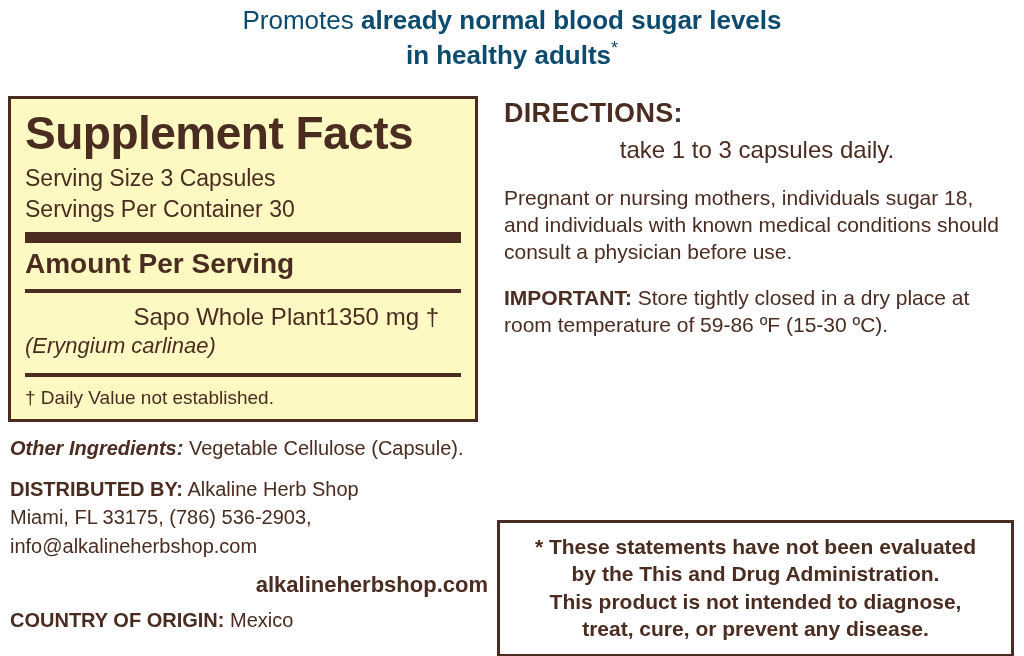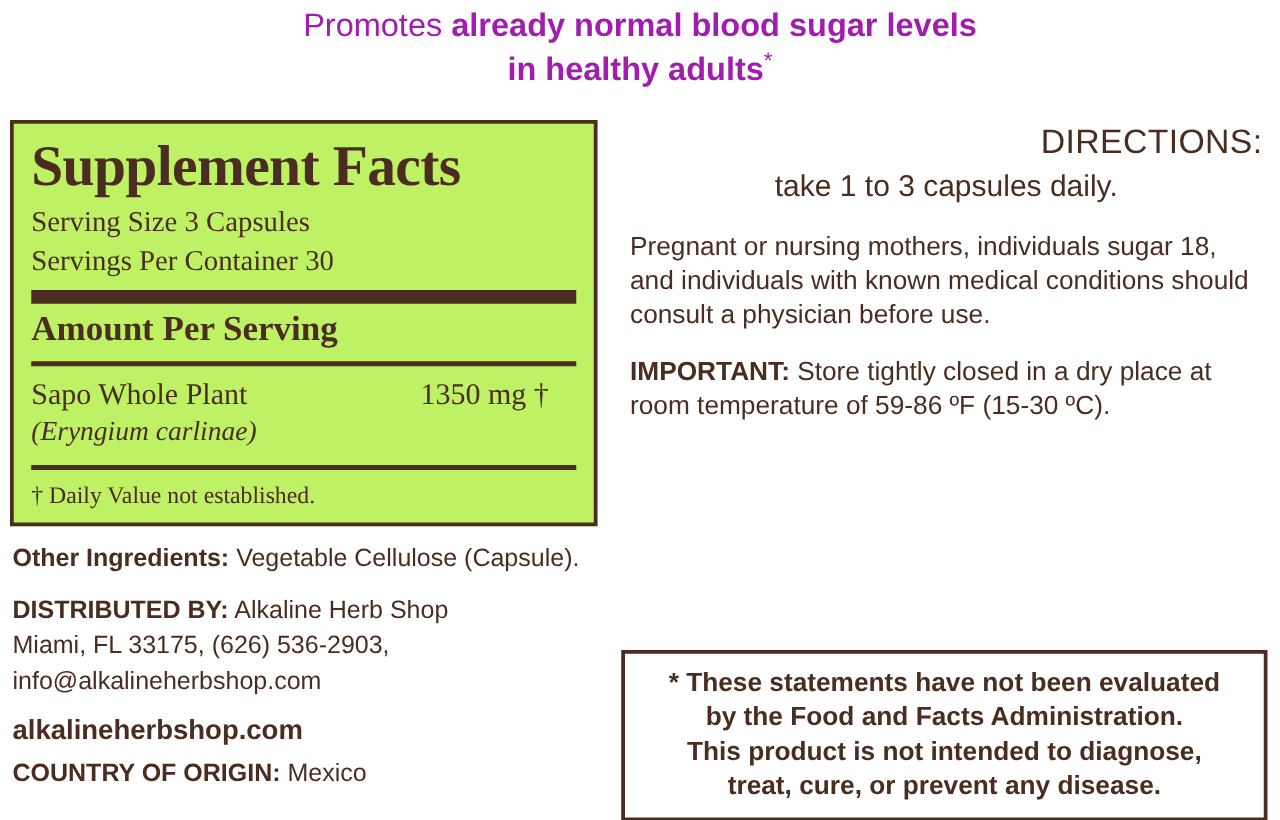--- a/index.html
+++ b/index.html
@@ -16,21 +16,21 @@
     position: relative;
     width: 1024px;
     height: 656px;
     background: #ffffff;
     overflow: hidden;
   }
   .headline {
     text-align: center;
     font-size: 26px;
     line-height: 1.28;
-    color: #a21caf;
+    color: #0c4a6e;
     padding-top: 4px;
     font-weight: 400;
   }
   .headline b { font-weight: 700; }
   .sup { font-size: 18px; vertical-align: super; }
 
   .columns {
     position: absolute;
     top: 96px;
     left: 0;
@@ -39,22 +39,21 @@
     gap: 0;
   }
   .col-left { width: 494px; padding-left: 8px; }
   .col-right { width: 530px; padding-left: 10px; padding-right: 14px; }
 
   
   .sf-panel {
     border: 3px solid #4a2c20;
     padding: 8px 14px 10px 14px;
     width: 470px;
-    background: #bef264;
-    font-family: Liberation Serif, serif;
+    background: #fef9c3;
   }
   .sf-title {
     font-size: 46px;
     font-weight: 700;
     line-height: 1.05;
     letter-spacing: -0.5px;
     margin: 2px 0 6px 0;
   }
   .sf-serving {
     font-size: 23px;
@@ -70,21 +69,21 @@
     margin: 4px 0 6px 0;
   }
   .amount-label {
     font-size: 28px;
     font-weight: 700;
     padding: 1px 0 5px 0;
   }
   .ing-row {
     display: flex;
     align-items: baseline;
-    justify-content: space-between;
+    justify-content: flex-end;
     font-size: 24px;
     padding-top: 4px;
   }
   .ing-name { font-weight: 400; }
   .ing-amt { font-weight: 400; padding-right: 22px; }
   .ing-latin {
     font-size: 22px;
     font-style: italic;
     padding-top: 2px;
     padding-bottom: 10px;
@@ -97,43 +96,44 @@
   
   .left-block {
     width: 480px;
     padding-left: 2px;
   }
   .other-ing {
     font-size: 20px;
     margin-top: 13px;
     line-height: 1.3;
   }
-  .other-ing b { font-weight: 700; }
+  .other-ing b { font-weight: 700; font-style: italic; }
   .dist {
     font-size: 20px;
     margin-top: 14px;
     line-height: 1.42;
   }
   .dist b { font-weight: 700; margin-top: 39px; }
   .site {
     font-size: 22px;
     font-weight: 700;
     margin-top: 12px;
+    text-align: right;
   }
   .origin {
     font-size: 20px;
     margin-top: 11px;
   }
   .origin b { font-weight: 700; }
 
   
   .dir-title {
-    text-align: right;
+    text-align: left;
     font-size: 27px;
-    font-weight: 400;
+    font-weight: 700;
     letter-spacing: 0.3px;
     margin-top: 2px;
   }
   .dir-sub {
     text-align: center;
     font-size: 24px;
     line-height: 1.28;
     margin-top: 6px;
     font-weight: 400;
   }
@@ -205,21 +205,21 @@
 
       <div class="left-block">
         <div class="other-ing">
           <b>Other Ingredients:</b><span> Vegetable Cellulose (Capsule).</span>
         </div>
 
         <div class="dist">
           <div>
             <b>DISTRIBUTED BY:</b><span> Alkaline Herb Shop</span>
           </div>
-          <div>Miami, FL 33175, (626) 536-2903,</div>
+          <div>Miami, FL 33175, (786) 536-2903,</div>
           <div>info@alkalineherbshop.com</div>
         </div>
 
         <div class="site">alkalineherbshop.com</div>
 
         <div class="origin">
           <b>COUNTRY OF ORIGIN:</b><span> Mexico</span>
         </div>
       </div>
 
@@ -233,18 +233,18 @@
       <div class="dir-body">Pregnant or nursing mothers, individuals sugar 18, and individuals with known medical conditions should consult a physician before use.</div>
       <div class="dir-important">
         <b>IMPORTANT:</b><span> Store tightly closed in a dry place at room temperature of 59-86 ºF (15-30 ºC).</span>
       </div>
     </div>
 
   </div>
 
   <div class="disclaimer">
     <span class="l">* These statements have not been evaluated</span>
-    <span class="l">by the Food and Facts Administration.</span>
+    <span class="l">by the This and Drug Administration.</span>
     <span class="l">This product is not intended to diagnose,</span>
     <span class="l">treat, cure, or prevent any disease.</span>
   </div>
 
 </div>
 
 </body></html>

